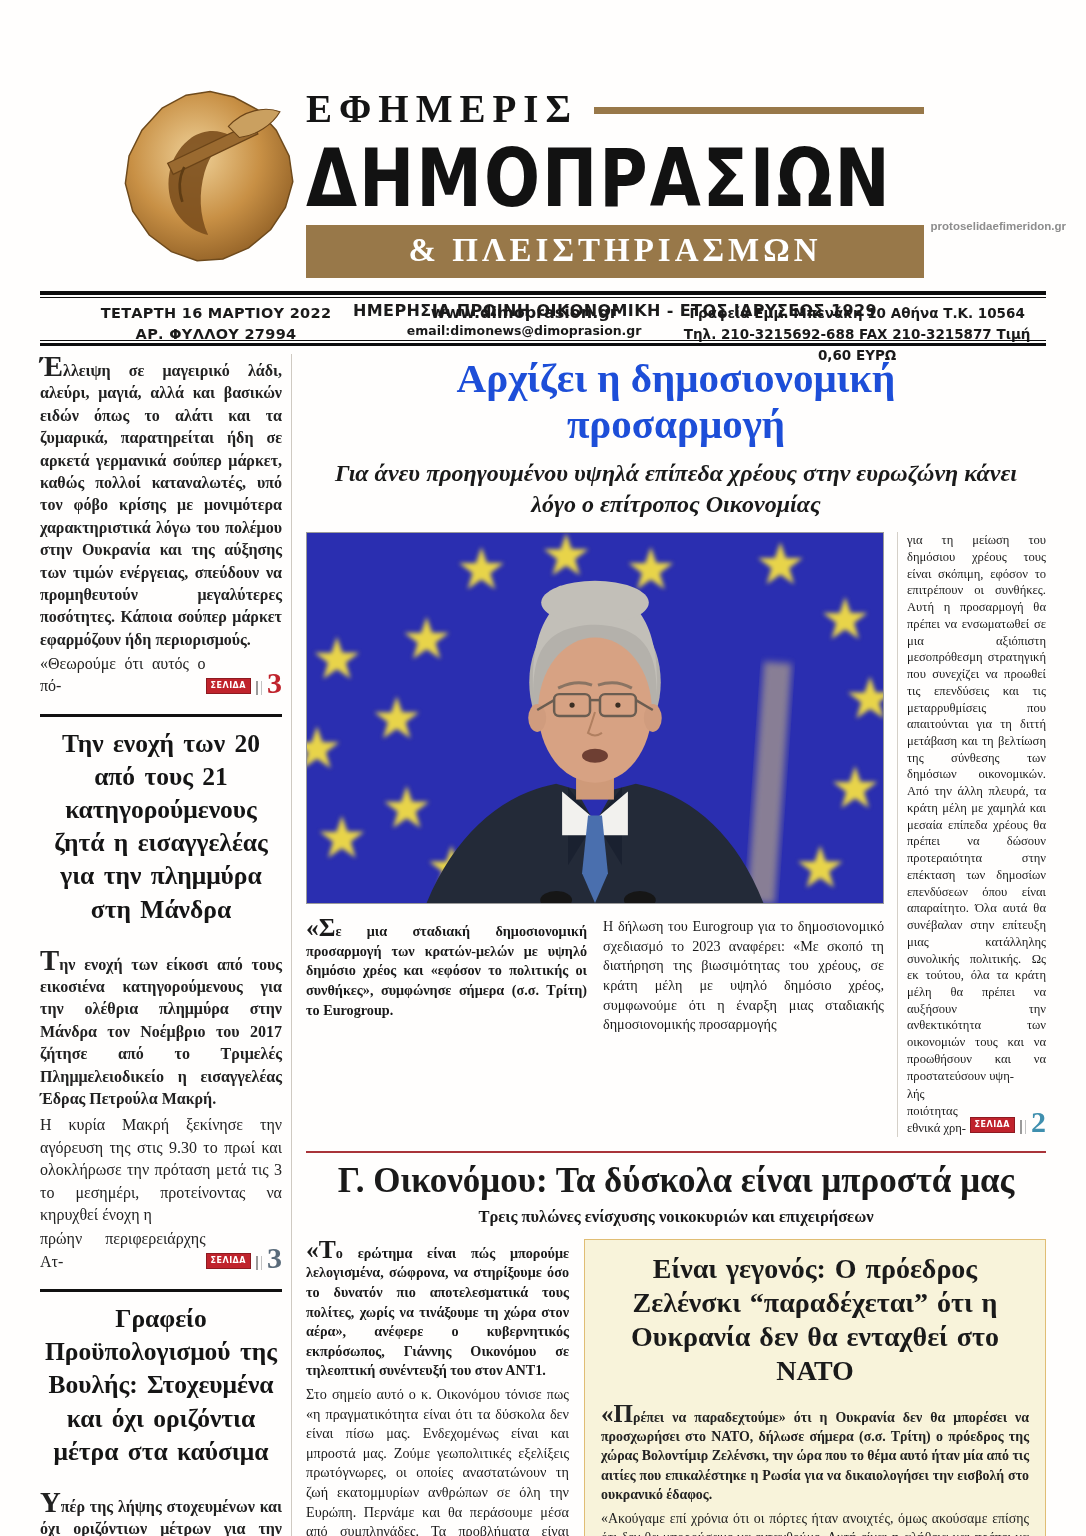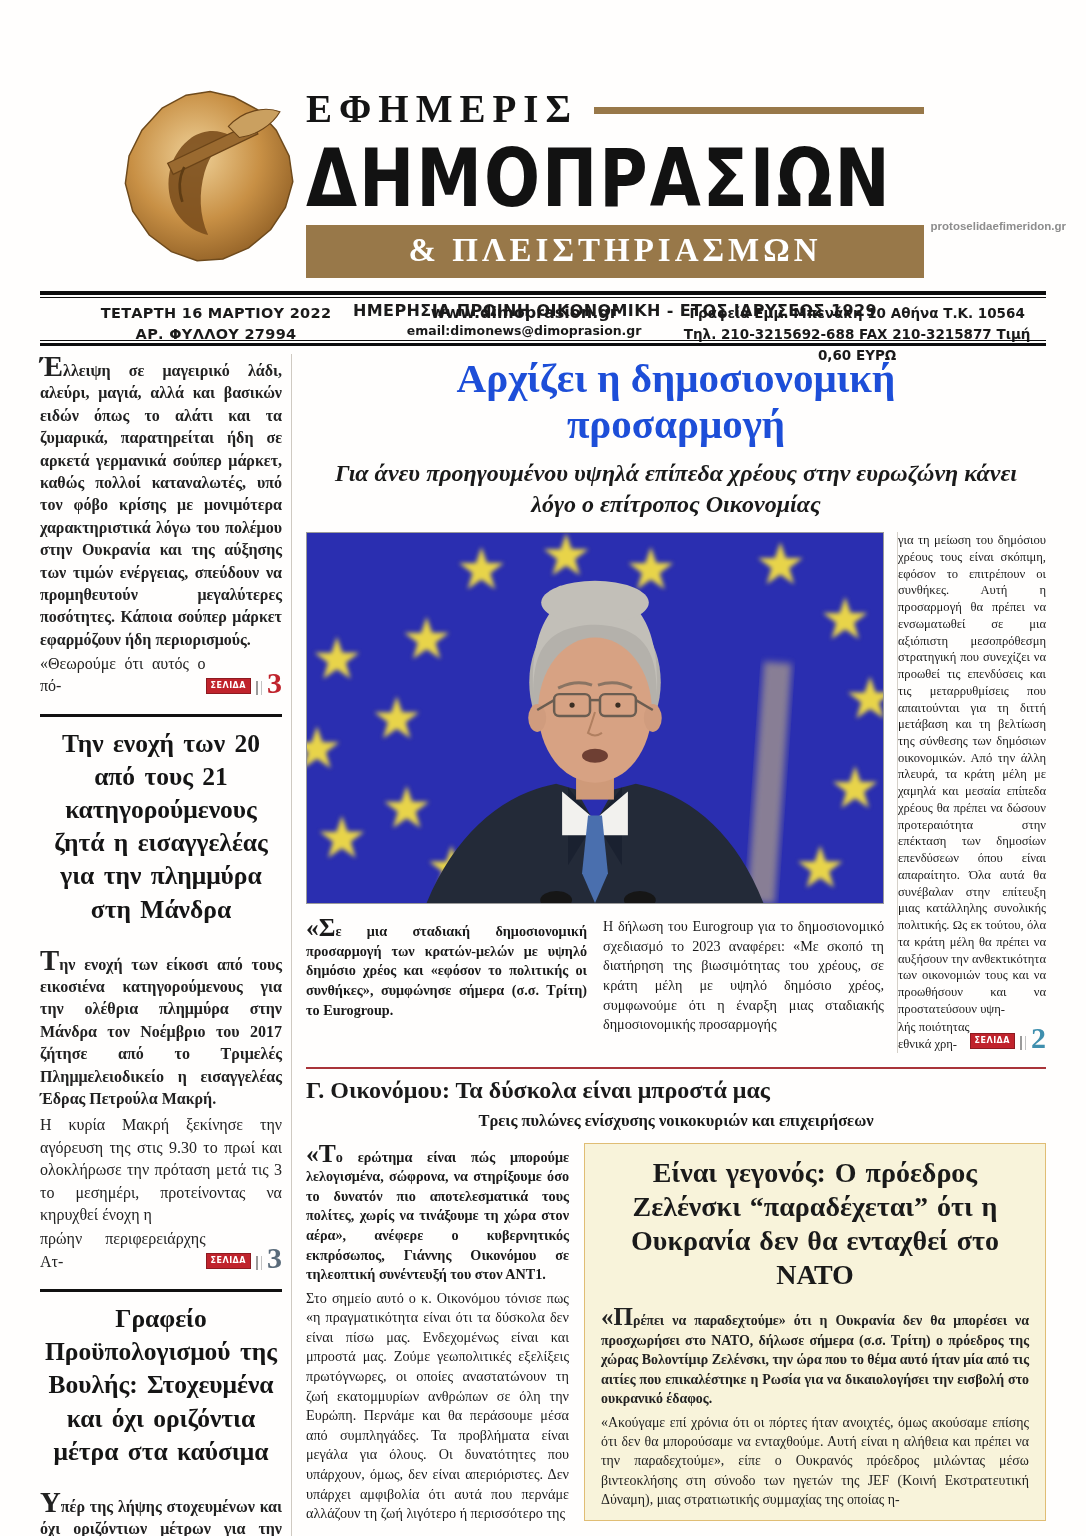--- a/index.html
+++ b/index.html
@@ -98,24 +98,24 @@
     text-align: center; font-weight: 700; font-style: italic; font-size: 24px;
     line-height: 1.3; max-width: 700px; margin: 0 auto 12px;
   }
   .main-flex { display: flex; gap: 13px; }
   .main-left { width: 578px; flex: none; }
   .photo { width: 578px; height: 372px; border: 1px solid #9a9a9a; background:#2a2eb0; }
   .photo svg { display: block; width: 100%; height: 100%; }
   .under { display: flex; gap: 16px; margin-top: 13px; }
   .u1, .u2 { width: 281px; font-size: 14.2px; line-height: 1.38; text-align: justify; }
   .u1 { font-weight: 700; }
-  .main-right { flex: 1; border-left: 1px solid #d5d0c8; padding-left: 0;
+  .main-right { flex: 1; border-left: 1px solid #d5d0c8; padding-left: 9px;
     font-size: 12.6px; line-height: 1.33; text-align: justify; }
   .redrule { border-top: 2px solid #a93439; margin: 14px 0 8px; }
-  .h2x { text-align: left; font-weight: 800; font-size: 24px; line-height: 1.15; margin: 2px 0 6px; }
+  .h2x { text-align: center; font-weight: 800; font-size: 35px; line-height: 1.15; margin: 2px 0 6px; }
   .sub2 { text-align: center; font-weight: 700; font-size: 16.5px; margin-bottom: 12px; }
   .sec2-flex { display: flex; gap: 15px; }
   .s2-left { width: 263px; flex: none; font-size: 14.2px; line-height: 1.38; text-align: justify; }
   .s2-right { flex: 1; }
   .nato {
     background: #f8f3da; border: 1px solid #e0bd74; padding: 12px 16px 10px;
   }
   .h3x { text-align: center; font-weight: 800; font-size: 28px; line-height: 1.22; margin-bottom: 14px; word-spacing: 2px; }
   .nato .body { font-size: 13.9px; }
 </style>

